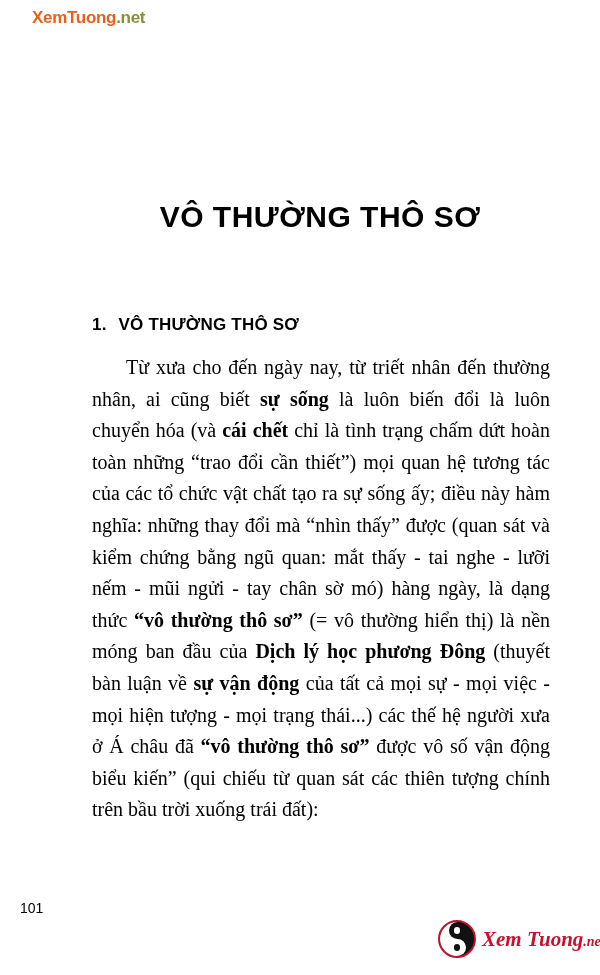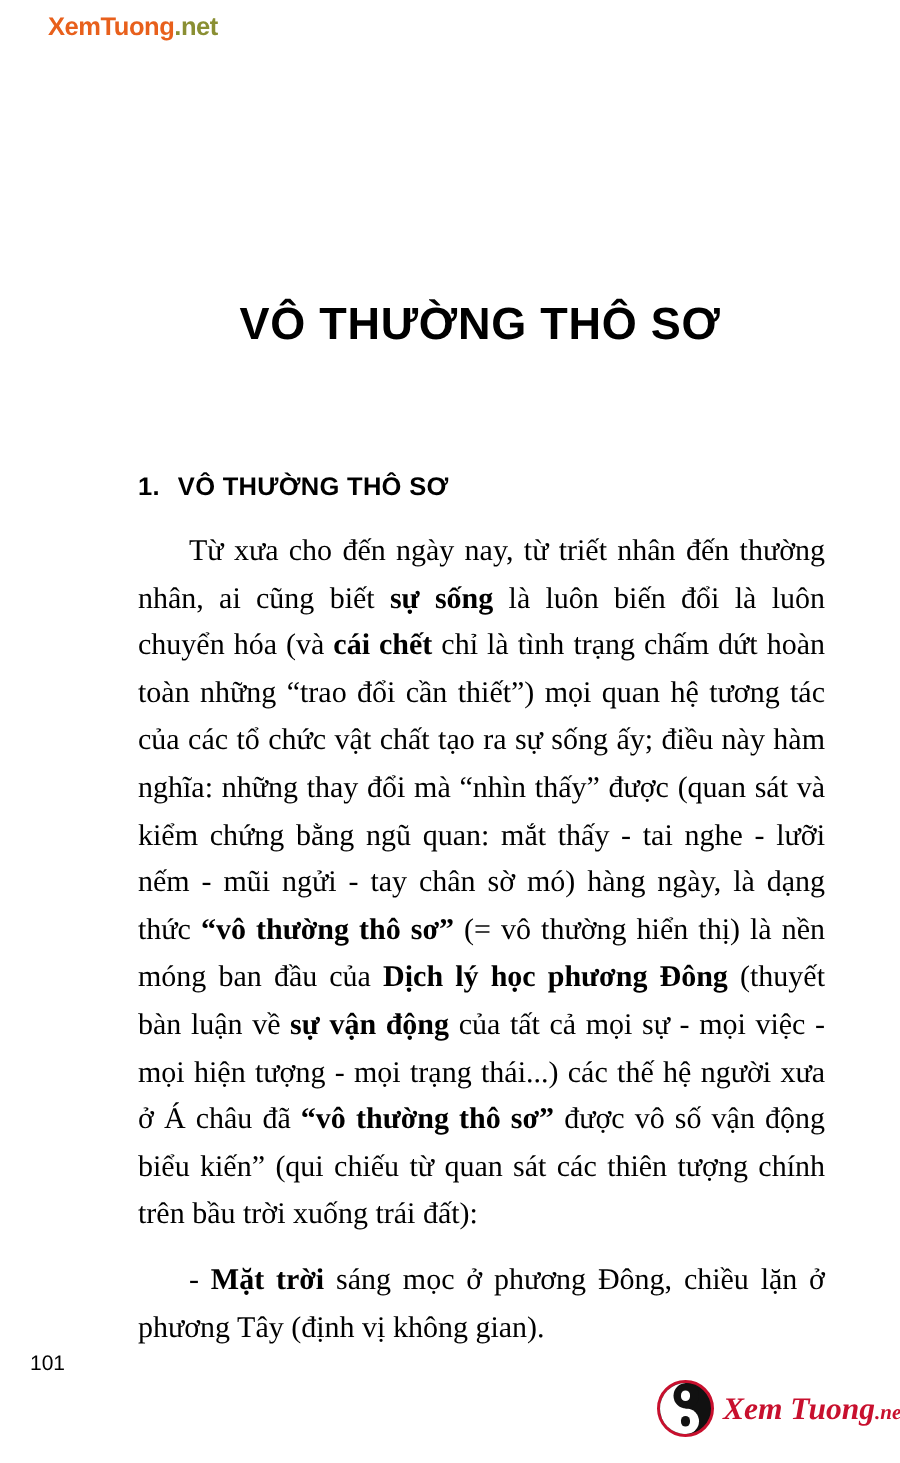--- a/index.html
+++ b/index.html
@@ -178,21 +178,20 @@
   <h1 class="title-block">
     <span class="title-line">VÔ THƯỜNG THÔ SƠ</span>
   </h1>
 
   <div class="section-heading">
     <span class="num">1.</span><span>VÔ THƯỜNG THÔ SƠ</span>
   </div>
 
   <div class="body-text" id="body-text">
       <p><span>Từ xưa cho đến ngày nay, từ triết nhân đến thường nhân, ai cũng biết </span><b>sự sống</b><span> là luôn biến đổi là luôn chuyển hóa (và </span><b>cái chết</b><span> chỉ là tình trạng chấm dứt hoàn toàn những “trao đổi cần thiết”) mọi quan hệ tương tác của các tổ chức vật chất tạo ra sự sống ấy; điều này hàm nghĩa: những thay đổi mà “nhìn thấy” được (quan sát và kiểm chứng bằng ngũ quan: mắt thấy - tai nghe - lưỡi nếm - mũi ngửi - tay chân sờ mó) hàng ngày, là dạng thức </span><b>“vô thường thô sơ”</b><span> (= vô thường hiển thị) là nền móng ban đầu của </span><b>Dịch lý học phương Đông</b><span> (thuyết bàn luận về </span><b>sự vận động</b><span> của tất cả mọi sự - mọi việc - mọi hiện tượng - mọi trạng thái...) các thế hệ người xưa ở Á châu đã </span><b>“vô thường thô sơ”</b><span> được vô số vận động biểu kiến” (qui chiếu từ quan sát các thiên tượng chính trên bầu trời xuống trái đất):</span></p>
-      <p><span>- </span><b>Mặt trời</b><span> sáng mọc ở phương Đông, chiều lặn ở phương Tây (định vị không gian).</span></p>
     </div>
 
   <div class="page-number">101</div>
 
   <div class="logo">
     <div class="logo-yinyang">
       <div class="yy-dot"></div>
       <div class="yy-dot2"></div>
       <div class="yy-dot3"></div>
     </div>

